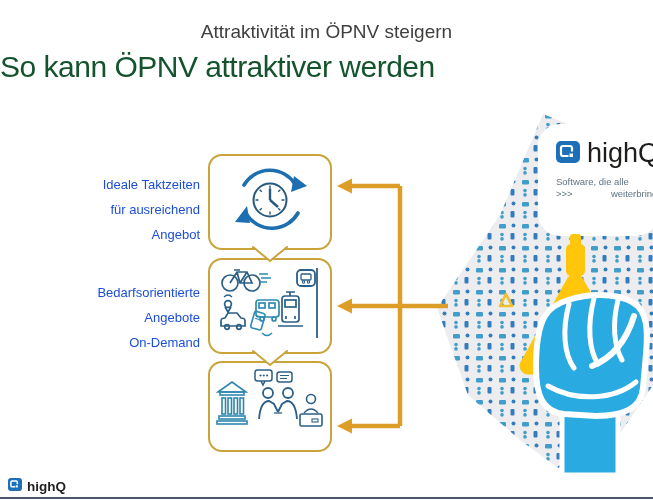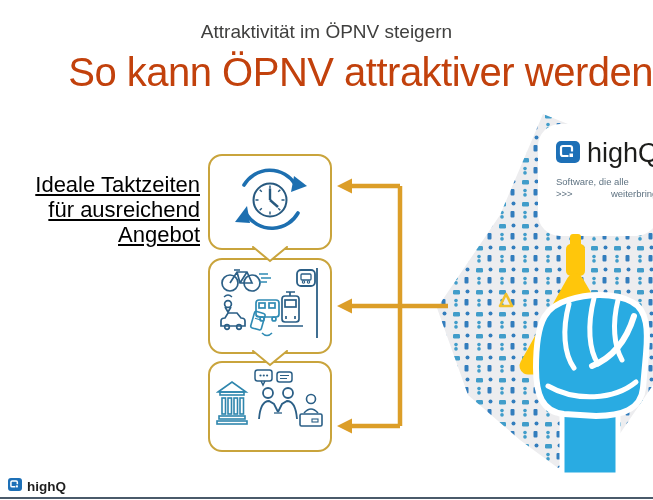--- a/index.html
+++ b/index.html
@@ -1,23 +1,23 @@
 <!DOCTYPE html>
 <html><head>
 <meta charset="utf-8">
 <style>
   html,body{margin:0;padding:0;background:#fff;}
   .slide{position:relative;width:653px;height:500px;background:#ffffff;overflow:hidden;
          font-family:"Liberation Sans",sans-serif;}
   .subtitle{position:absolute;top:21px;left:0;width:100%;text-align:center;
             font-size:19px;color:#3f3f3e;}
-  .title{position:absolute;top:50px;left:0;width:100%;text-align:right;
-         font-size:40px;letter-spacing:-0.5px;color:#c2410c;}
-  .label{position:absolute;left:0;width:200px;text-align:right;font-size:22px;
-         line-height:25px;color:#000000;white-space:pre-line;text-decoration:underline;}
+  .title{position:absolute;top:50px;left:0;width:100%;text-align:left;
+         font-size:30px;letter-spacing:-0.5px;color:#14532d;}
+  .label{position:absolute;left:0;width:200px;text-align:right;font-size:13px;
+         line-height:25px;color:#1d4ed8;white-space:pre-line;}
   .l1{top:172px}.l2{top:280px}.l3{top:380px}
   .box{position:absolute;left:208px;width:120px;background:#fff;border:2px solid #c9a43c;
        border-radius:14px;display:flex;align-items:center;justify-content:center;}
   .b1{top:154px;height:92px}.b2{top:258px;height:92px}.b3{top:361px;height:87px}
   .chev{position:absolute;left:251px;z-index:3;}
   .c1{top:246px}.c2{top:350px}
   .arrows{position:absolute;left:330px;top:175px;z-index:2;}
   .illu{position:absolute;left:428px;top:110px;}
   .brand{position:absolute;left:556px;top:138px;display:flex;align-items:center;gap:7px;z-index:4;}
   .brand-name{font-size:27px;color:#1d1d1b;font-weight:500;}
@@ -32,20 +32,23 @@
 <body>
 
 <div class="slide">
 
   <div class="subtitle">Attraktivität im ÖPNV steigern</div>
   <div class="title">So kann ÖPNV attraktiver werden</div>
 
   <div class="label l1">Ideale Taktzeiten
 für ausreichend
 Angebot</div>
+  <div class="label l2">Bedarfsorientierte
+Angebote
+On-Demand</div>
 
   <div class="box b1">
     <span>
       <svg width="108" height="84" viewBox="0 0 108 84">
         <g fill="none" stroke="#27597f" stroke-width="2">
           <circle cx="54" cy="42" r="16.5"></circle>
           <g stroke-width="1.4">
             <path d="M54,27.5 V30.5 M54,53.5 V56.5 M39.5,42 H42.5 M65.5,42 H68.5
                      M43.7,31.7 l2.1,2.1 M62.2,50.2 l2.1,2.1 M64.3,31.7 l-2.1,2.1 M45.8,50.2 l-2.1,2.1"></path>
           </g>

